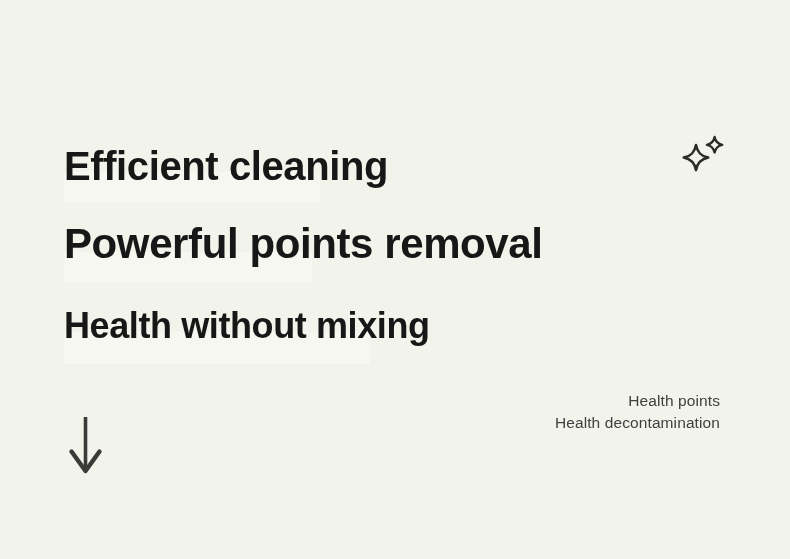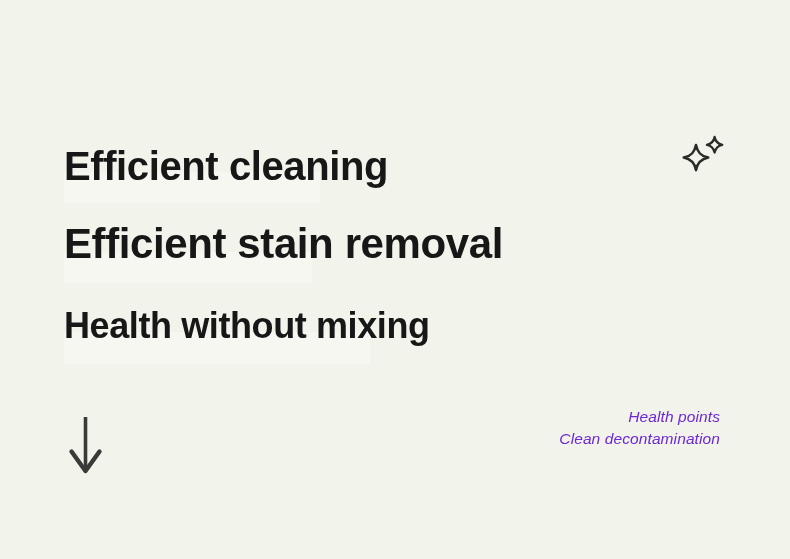--- a/index.html
+++ b/index.html
@@ -63,58 +63,57 @@
     left: 68px;
     top: 393px;
     width: 36px;
     height: 64px;
   }
 
   
   #caption-block {
     position: absolute;
     right: 70px;
-    top: 386px;
+    top: 370px;
     text-align: right;
-    color: #6d28d9;
+    color: #404040;
     font-size: 15.5px;
     line-height: 22px;
     letter-spacing: 0.1px;
     white-space: nowrap;
-    font-style: italic;
   }
   .caption-line { display: block; }
 </style>
 </head>
 <body>
 
 <div id="canvas">
 
   <div class="plate" id="plate-1"></div>
   <div class="plate" id="plate-2"></div>
   <div class="plate" id="plate-3"></div>
 
   <div class="headline" id="headline-1">Efficient cleaning</div>
 
-  <div class="headline" id="headline-2">Efficient stain removal</div>
+  <div class="headline" id="headline-2">Powerful points removal</div>
 
   <div class="headline" id="headline-3">Health without mixing</div>
 
   <svg id="sparkle-icon" viewBox="0 0 44 42">
 
     <path d="M15 10 C16.4 17.6 19.9 21.1 27.2 22.6 C19.9 24.1 16.4 27.6 15 35.1
              C13.6 27.6 10.1 24.1 2.8 22.6 C10.1 21.1 13.6 17.6 15 10 Z" fill="none" stroke="#2B2B28" stroke-width="2.6" stroke-linejoin="round"></path>
 
     <path d="M33.6 2 C34.5 6.7 36.7 8.9 41.3 9.8 C36.7 10.7 34.5 12.9 33.6 17.6
              C32.7 12.9 30.5 10.7 25.9 9.8 C30.5 8.9 32.7 6.7 33.6 2 Z" fill="none" stroke="#2B2B28" stroke-width="2.3" stroke-linejoin="round"></path>
   </svg>
 
   <svg id="down-arrow" viewBox="0 0 36 64">
     <line x1="17.5" y1="4" x2="17.5" y2="56" stroke="#3A3A38" stroke-width="3.6" stroke-linecap="butt"></line>
     <path d="M3.5 38.5 L17.5 58 L31.5 38.5" fill="none" stroke="#3A3A38" stroke-width="4.4" stroke-linecap="round" stroke-linejoin="round"></path>
   </svg>
 
   <div id="caption-block">
     <span class="caption-line">Health points</span>
-    <span class="caption-line">Clean decontamination</span>
+    <span class="caption-line">Health decontamination</span>
   </div>
 
 </div>
 
 </body></html>

